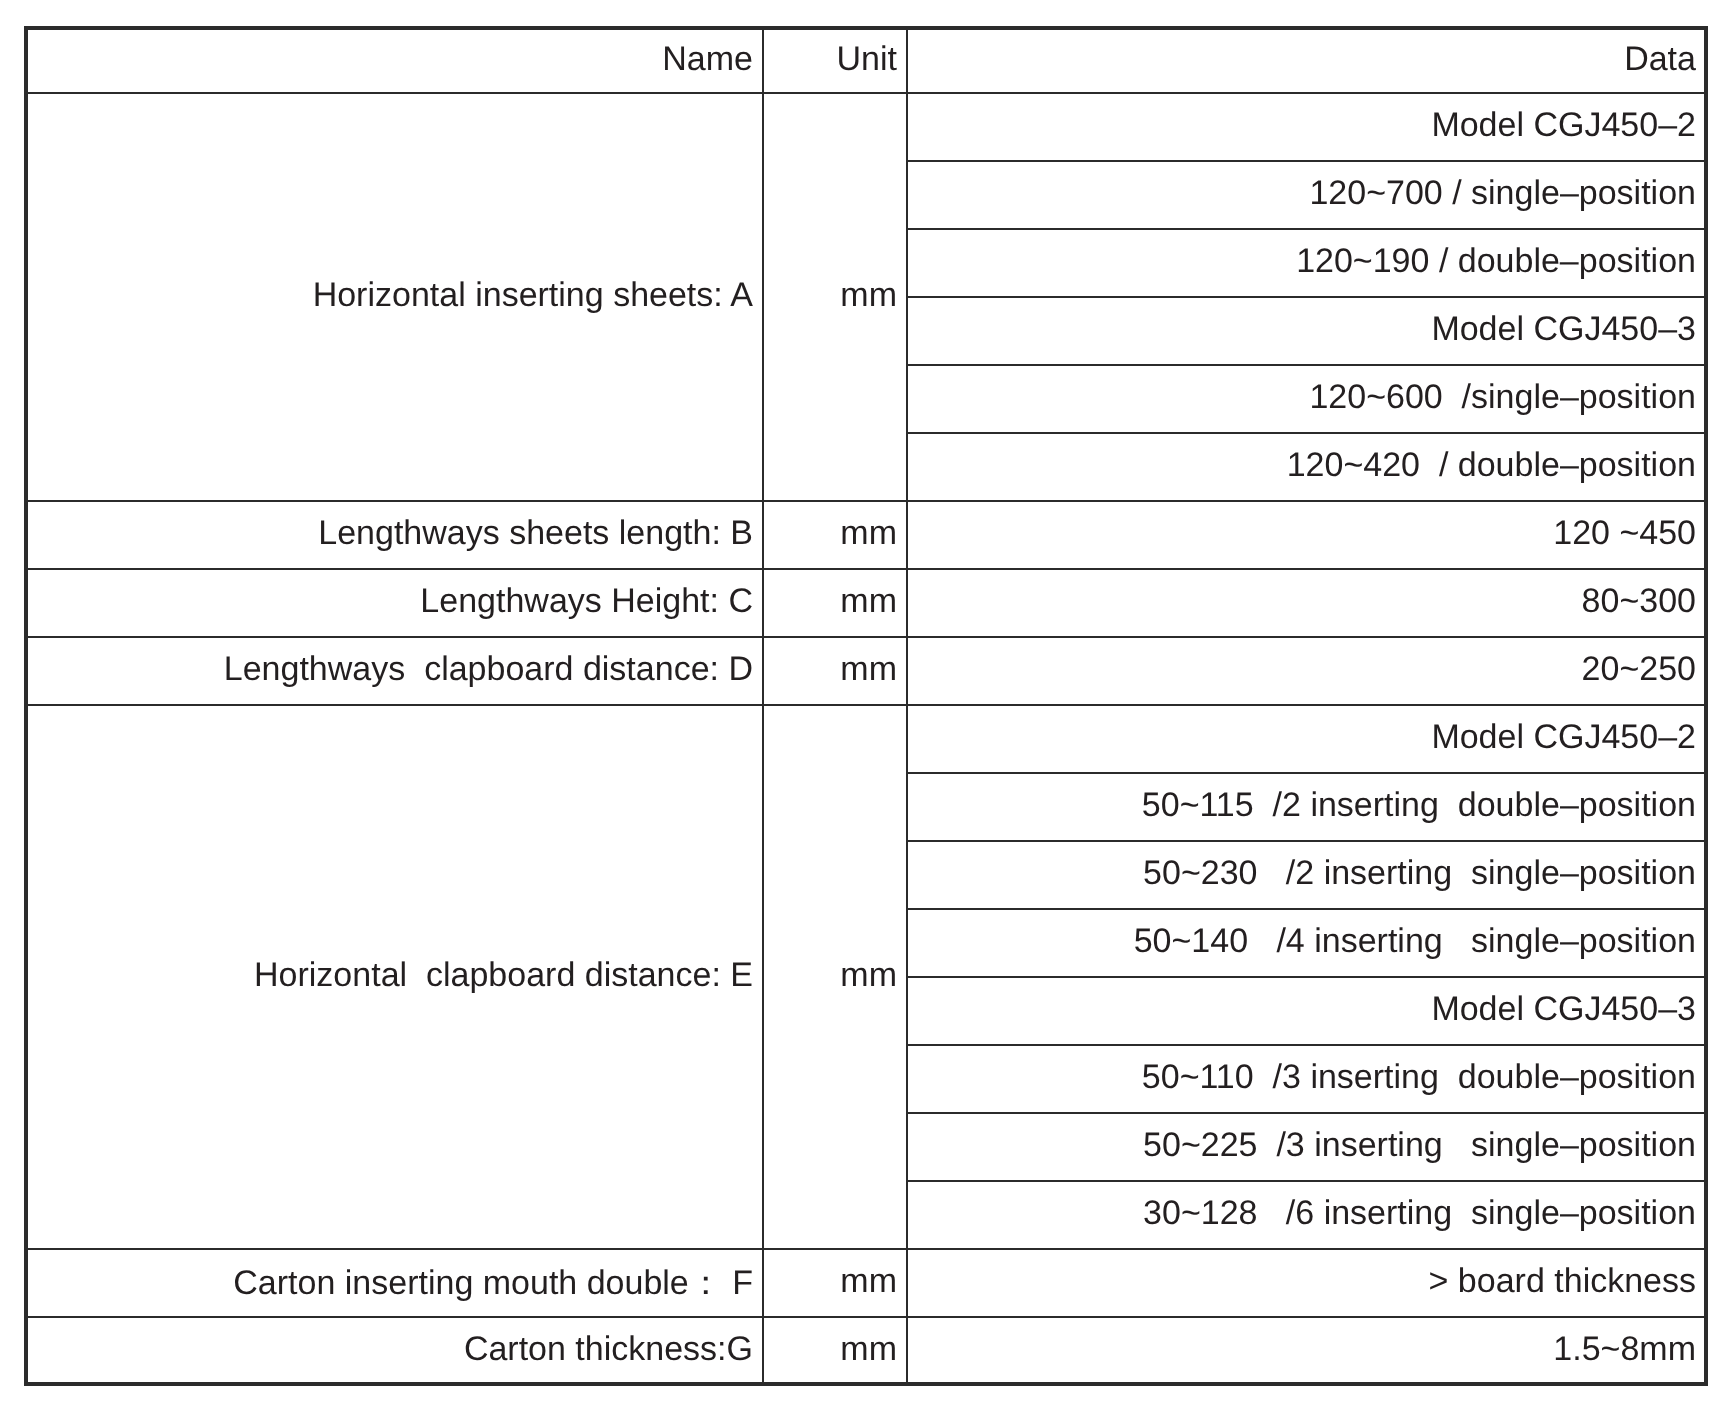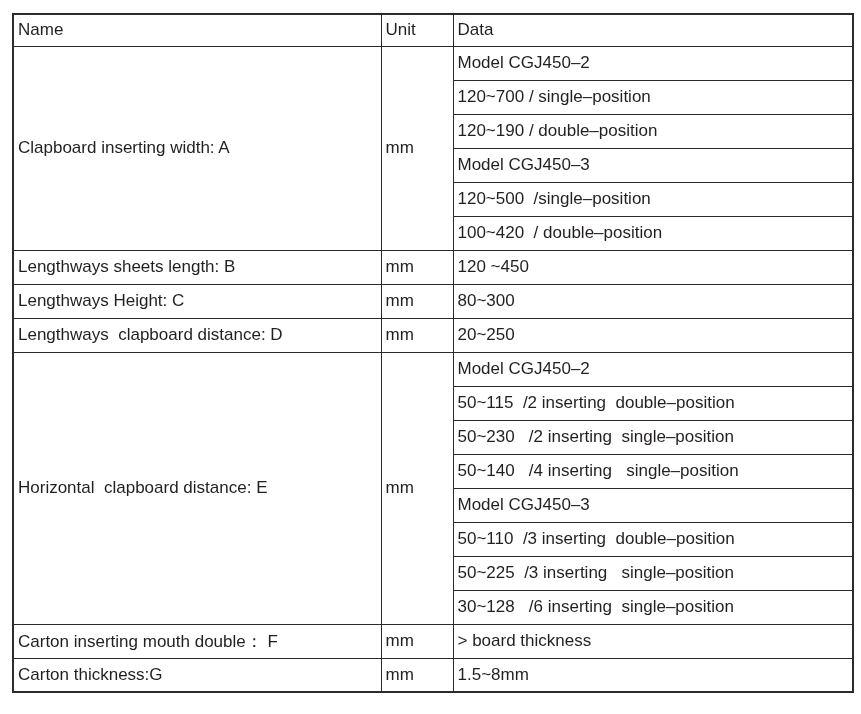--- a/index.html
+++ b/index.html
@@ -23,21 +23,21 @@
     border-collapse: collapse;
     table-layout: fixed;
     border: 2.5px solid #2b2b2b;
   }
 
   .spec th,
   .spec td {
     border: 1.6px solid #2b2b2b;
     font-size: 17px;
     font-weight: 400;
-    text-align: left;
+    text-align: right;
     vertical-align: middle;
     padding: 0 4px;
     white-space: pre-wrap;
     overflow: hidden;
   }
 
   .spec tr { height: 34px; }
   .spec tr.header-row { height: 32px; }
 </style>
 </head>
@@ -52,38 +52,38 @@
     </colgroup>
 
     <tbody>
         <tr class="header-row">
       <th>Name</th>
       <th>Unit</th>
       <th>Data</th>
     </tr>
 
     <tr>
-      <td rowspan="6">Clapboard inserting width: A</td>
+      <td rowspan="6">Horizontal inserting sheets: A</td>
       <td rowspan="6">mm</td>
       <td>Model CGJ450–2</td>
     </tr>
     <tr>
       <td>120~700 / single–position</td>
     </tr>
     <tr>
       <td>120~190 / double–position</td>
     </tr>
     <tr>
       <td>Model CGJ450–3</td>
     </tr>
     <tr>
-      <td>120~500  /single–position</td>
+      <td>120~600  /single–position</td>
     </tr>
     <tr>
-      <td>100~420  / double–position</td>
+      <td>120~420  / double–position</td>
     </tr>
 
     <tr>
       <td>Lengthways sheets length: B</td>
       <td>mm</td>
       <td>120 ~450</td>
     </tr>
 
     <tr>
       <td>Lengthways Height: C</td>

